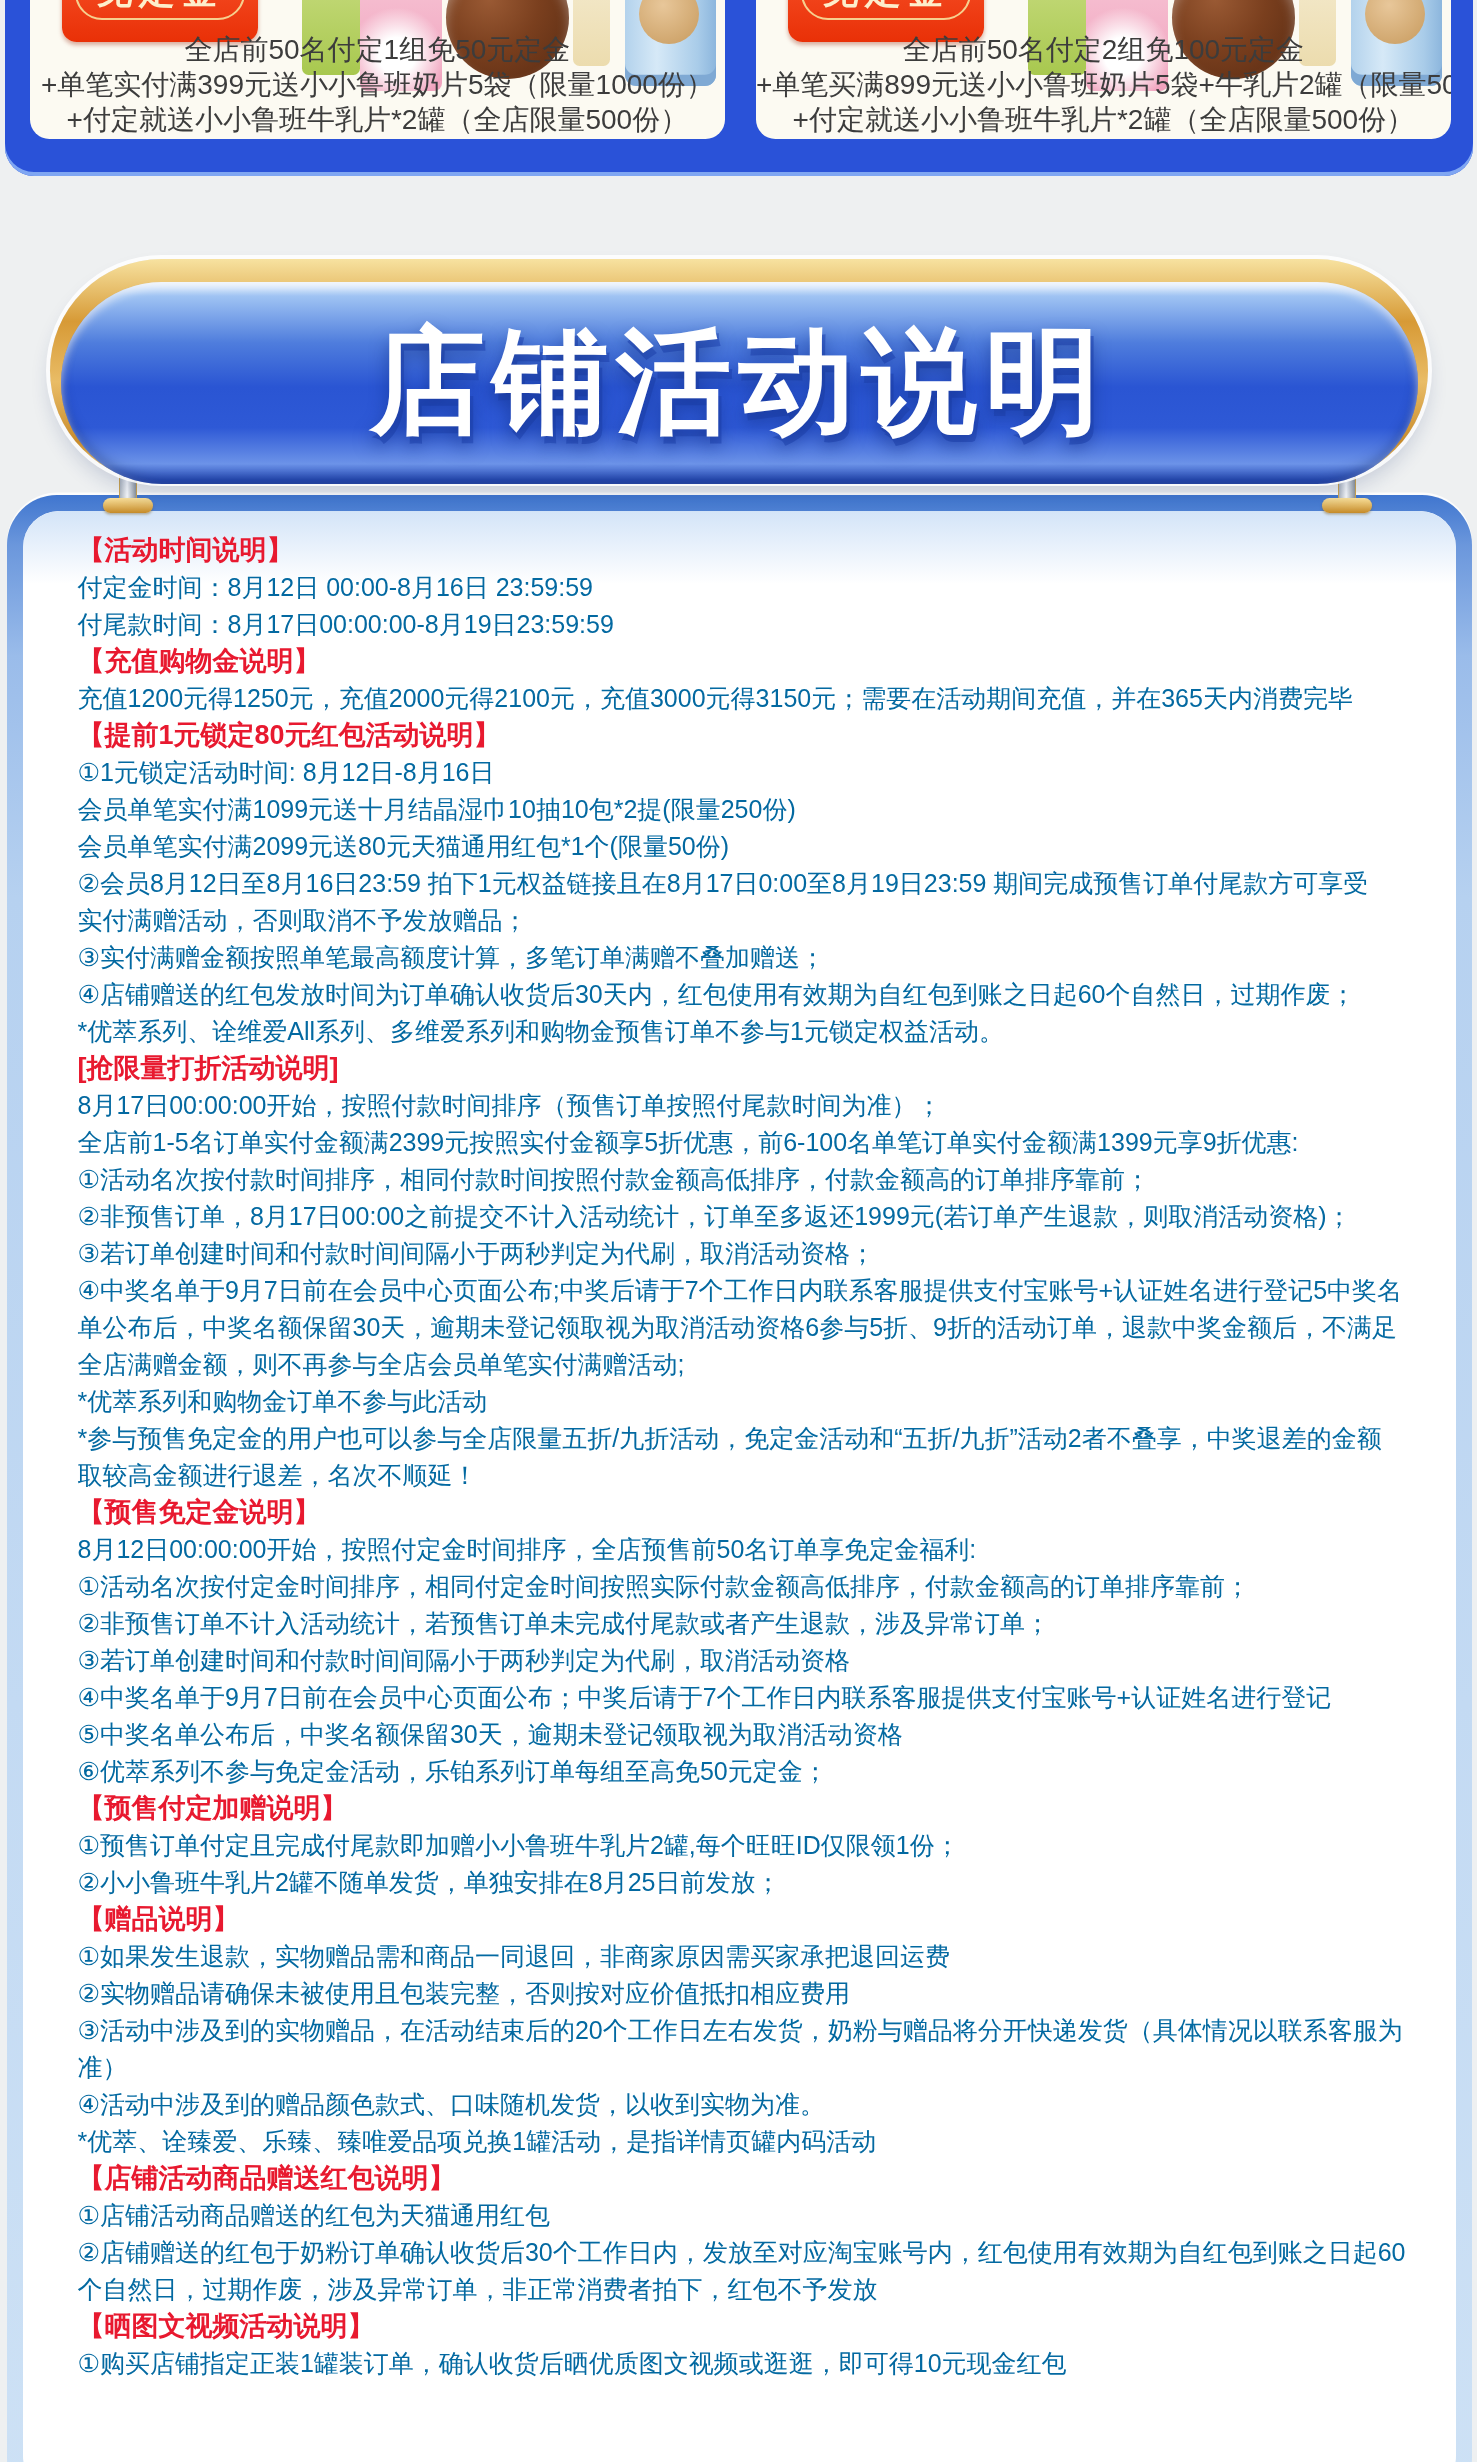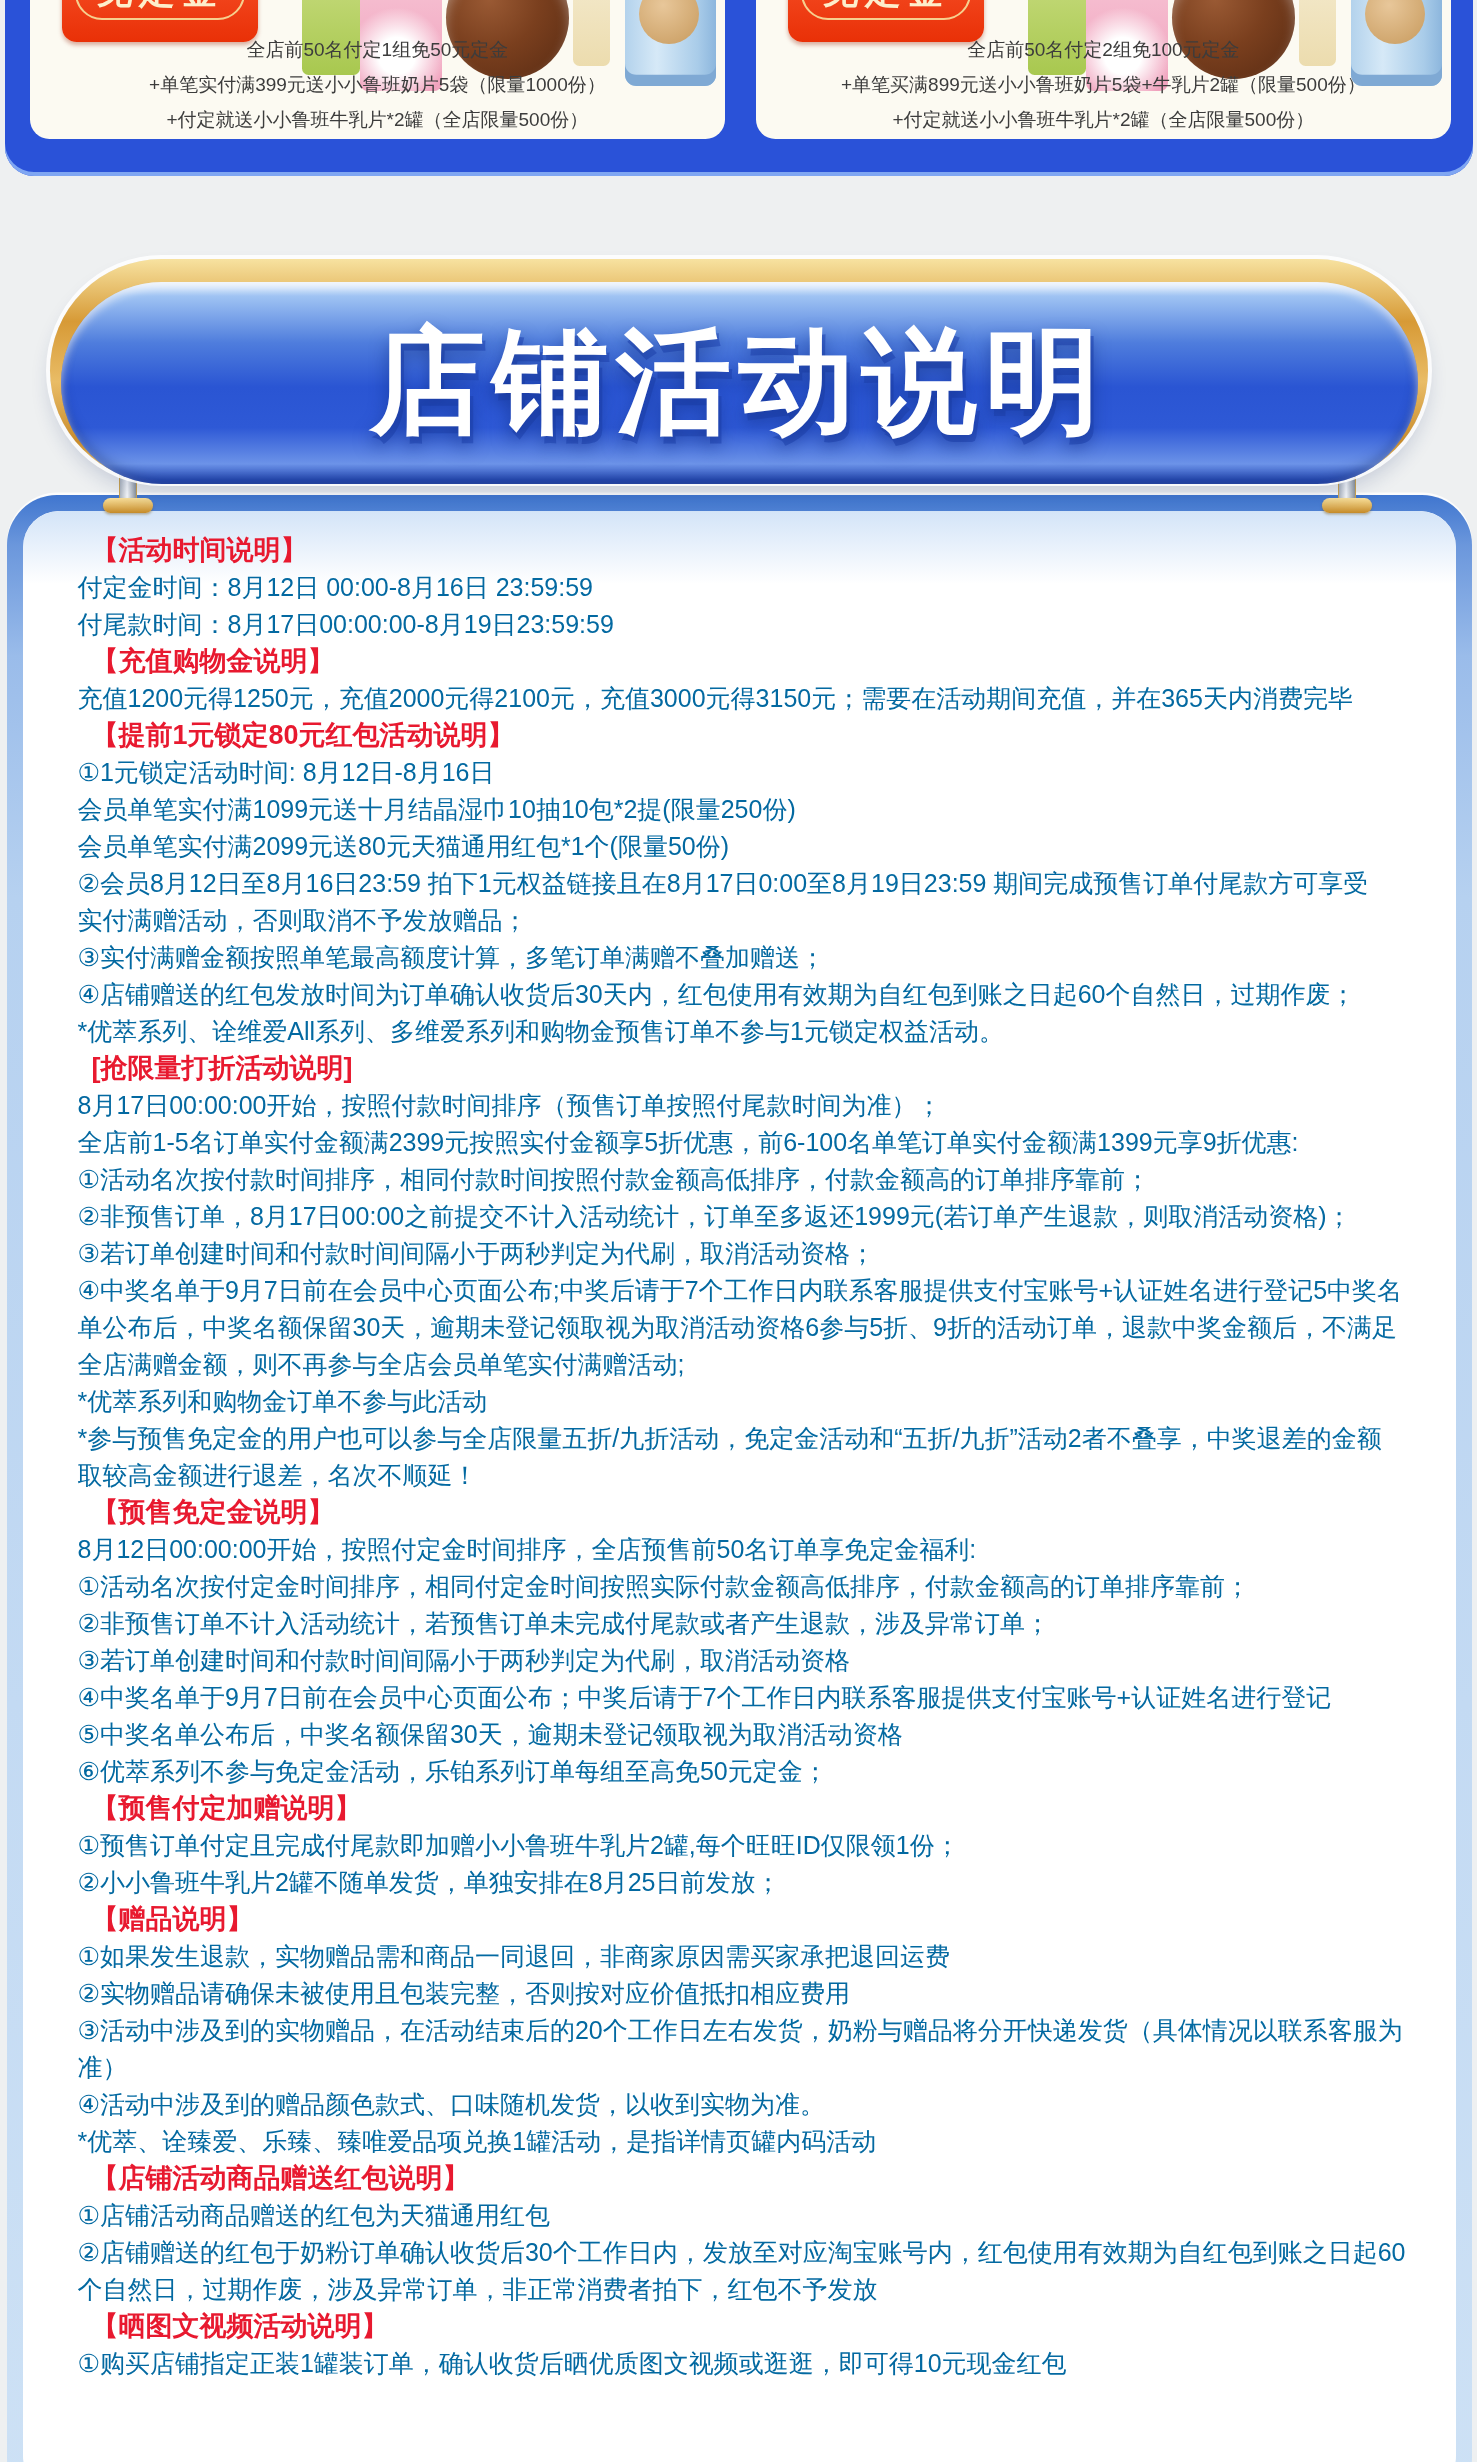--- a/index.html
+++ b/index.html
@@ -47,21 +47,21 @@
     background:radial-gradient(circle at 35% 35%,#9a5a34 0%,#7a3f1e 45%,#572a12 100%);
     box-shadow:inset 0 8px 11.3px rgba(255,255,255,.35);}
   .sliver-cream{left:543px;top:-21px;width:37px;height:121px;border-radius:6.5px;
     background:linear-gradient(180deg,#f6eed6,#ecdcae);}
   .can-blue{left:595px;top:-27.5px;width:91px;height:147px;border-radius:11.3px;
     background:linear-gradient(90deg,#b3d2ec 0%,#d6e9f7 35%,#a9cce9 80%,#8cb6dd 100%);
     box-shadow:inset 0 -11.3px 0 #7fa9d4;}
   .can-blue i{position:absolute;left:14.6px;top:45px;width:60px;height:60px;border-radius:50%;
     background:radial-gradient(circle at 40% 35%,#e8c79a,#c79a5d);}
   .card-lines{position:absolute;left:0;right:0;bottom:1.6px;text-align:center;}
-  .card-line{height:35px;line-height:35px;font-size:19px;color:#3c3c3c;white-space:nowrap;}
+  .card-line{height:35px;line-height:35px;font-size:28px;color:#3c3c3c;white-space:nowrap;}
   
   .banner{
     position:absolute;left:50px;top:259px;width:1378px;height:223px;
     border-radius:112px;box-sizing:border-box;padding:10.5px;z-index:5;
     background:linear-gradient(180deg,#f7e2a0 0%,#d79a36 28%,#e9bc66 55%,#c98c2c 82%,#f3d88e 100%);
     box-shadow:0 0 0 4px rgba(255,255,255,.85),0 11.3px 19.4px rgba(30,50,110,.18);
   }
   .banner-inner{
     width:100%;height:100%;border-radius:101px;
     background:linear-gradient(180deg,#eaf3fe 0%,#9fc3f3 7%,#4f7ddd 30%,#2a55d3 52%,#2e59d6 72%,#6c93e8 90%,#1c41b4 100%);
@@ -92,21 +92,21 @@
     position:relative;width:100%;height:100%;box-sizing:border-box;
     border-radius:36px;background:#ffffff;overflow:hidden;
   }
   .panel-inner::before{
     content:'';position:absolute;left:0;right:0;top:0;height:73px;
     background:linear-gradient(180deg,#d3e4f8,rgba(255,255,255,0));
     border-radius:36px 36px 0 0;
   }
   .rules{position:absolute;left:55px;right:45px;top:21px;}
   .line{height:37px;line-height:37px;font-size:25px;color:#0369a1;white-space:nowrap;}
-  .line.header{color:#e8192f;font-weight:bold;font-size:27px;margin-left:14px;}
+  .line.header{color:#e8192f;font-weight:bold;font-size:27px;}
 </style>
 </head>
 <body>
 
 <div>
 
   <div class="top-section">
 
     <div class="promo-card card-left">
       <div class="cans">

